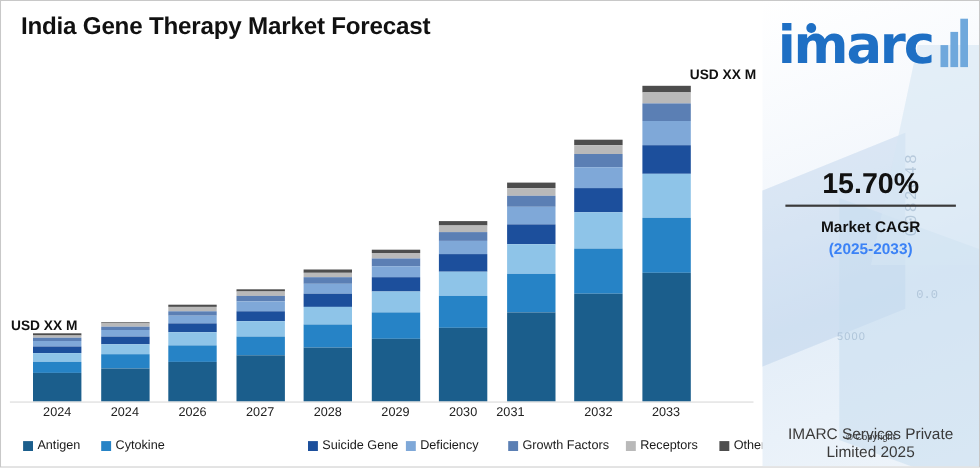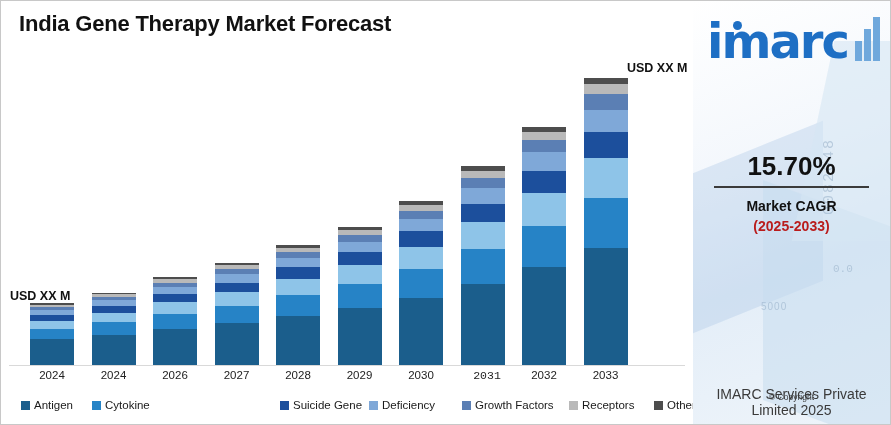--- a/index.html
+++ b/index.html
@@ -245,21 +245,21 @@
   }
   #cagr-label {
     font-size: 14px;
     font-weight: bold;
     color: #111111;
     line-height: 20px;
   }
   #cagr-period {
     font-size: 14px;
     font-weight: bold;
-    color: #b91c1c;
+    color: #3b82f6;
     line-height: 20px;
   }
   #copyright {
     position: absolute;
     left: 0; bottom: 22px;
     width: 197px;
     text-align: center;
     font-size: 8.5px;
     color: #3a3a3a;
   }
@@ -405,21 +405,21 @@
       </div>
     <div id="axis-line"></div>
     <div id="x-labels">
         <div class="x-label" style="left: 13px;">2024</div>
         <div class="x-label" style="left: 74.5px;">2024</div>
         <div class="x-label" style="left: 136px;">2026</div>
         <div class="x-label" style="left: 197.5px;">2027</div>
         <div class="x-label" style="left: 259px;">2028</div>
         <div class="x-label" style="left: 320.5px;">2029</div>
         <div class="x-label" style="left: 382px;">2030</div>
-        <div class="x-label" style="left: 448px; font-family: Liberation Mono, monospace;">2031</div>
+        <div class="x-label" style="left: 425px;">2031</div>
         <div class="x-label" style="left: 505px;">2032</div>
         <div class="x-label" style="left: 566.5px;">2033</div>
       </div>
 
     <div class="note-label" id="note-left">USD XX M</div>
     <div class="note-label" id="note-right">USD XX M</div>
 
     <div id="legend">
         <div class="legend-item" style="left: 12px;">
           <span class="legend-swatch" style="background: rgb(27, 94, 140);"></span>

